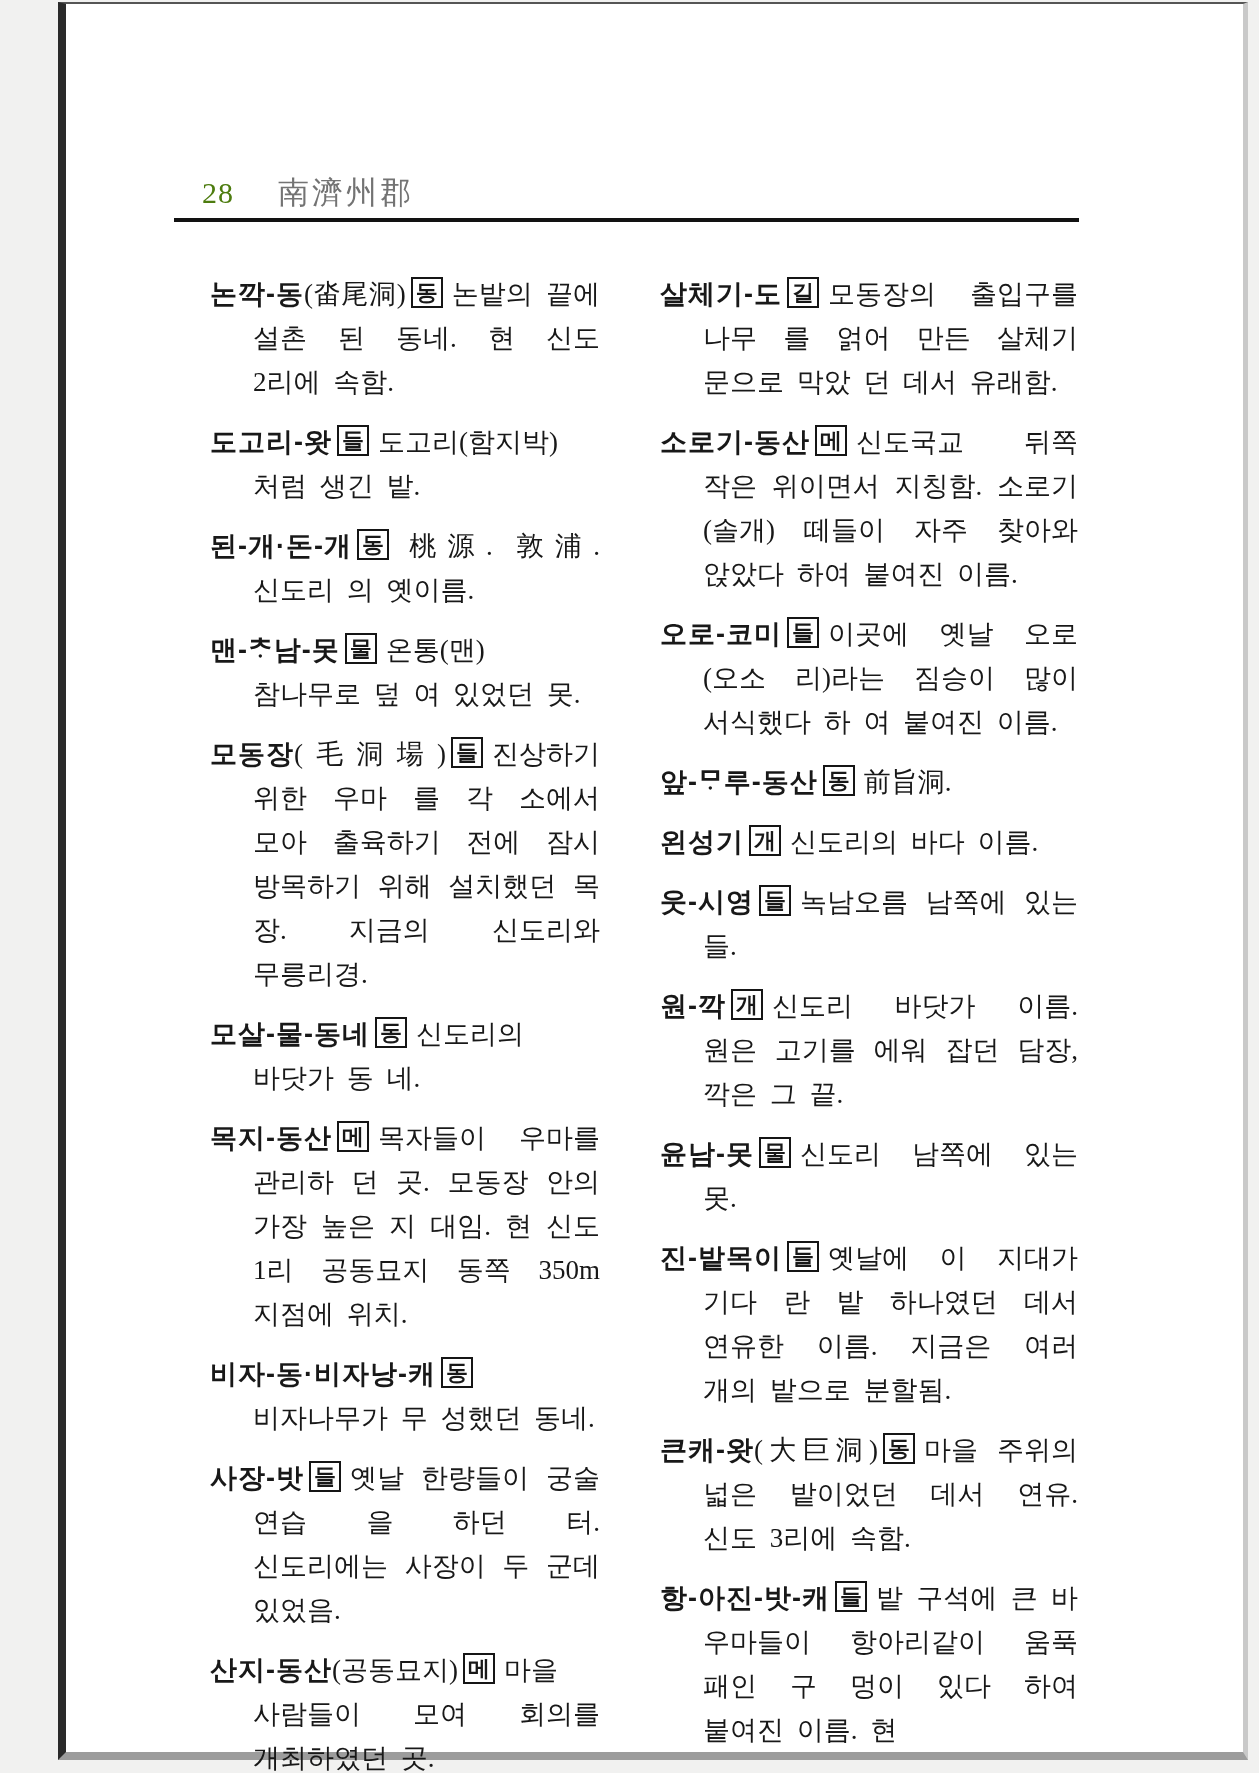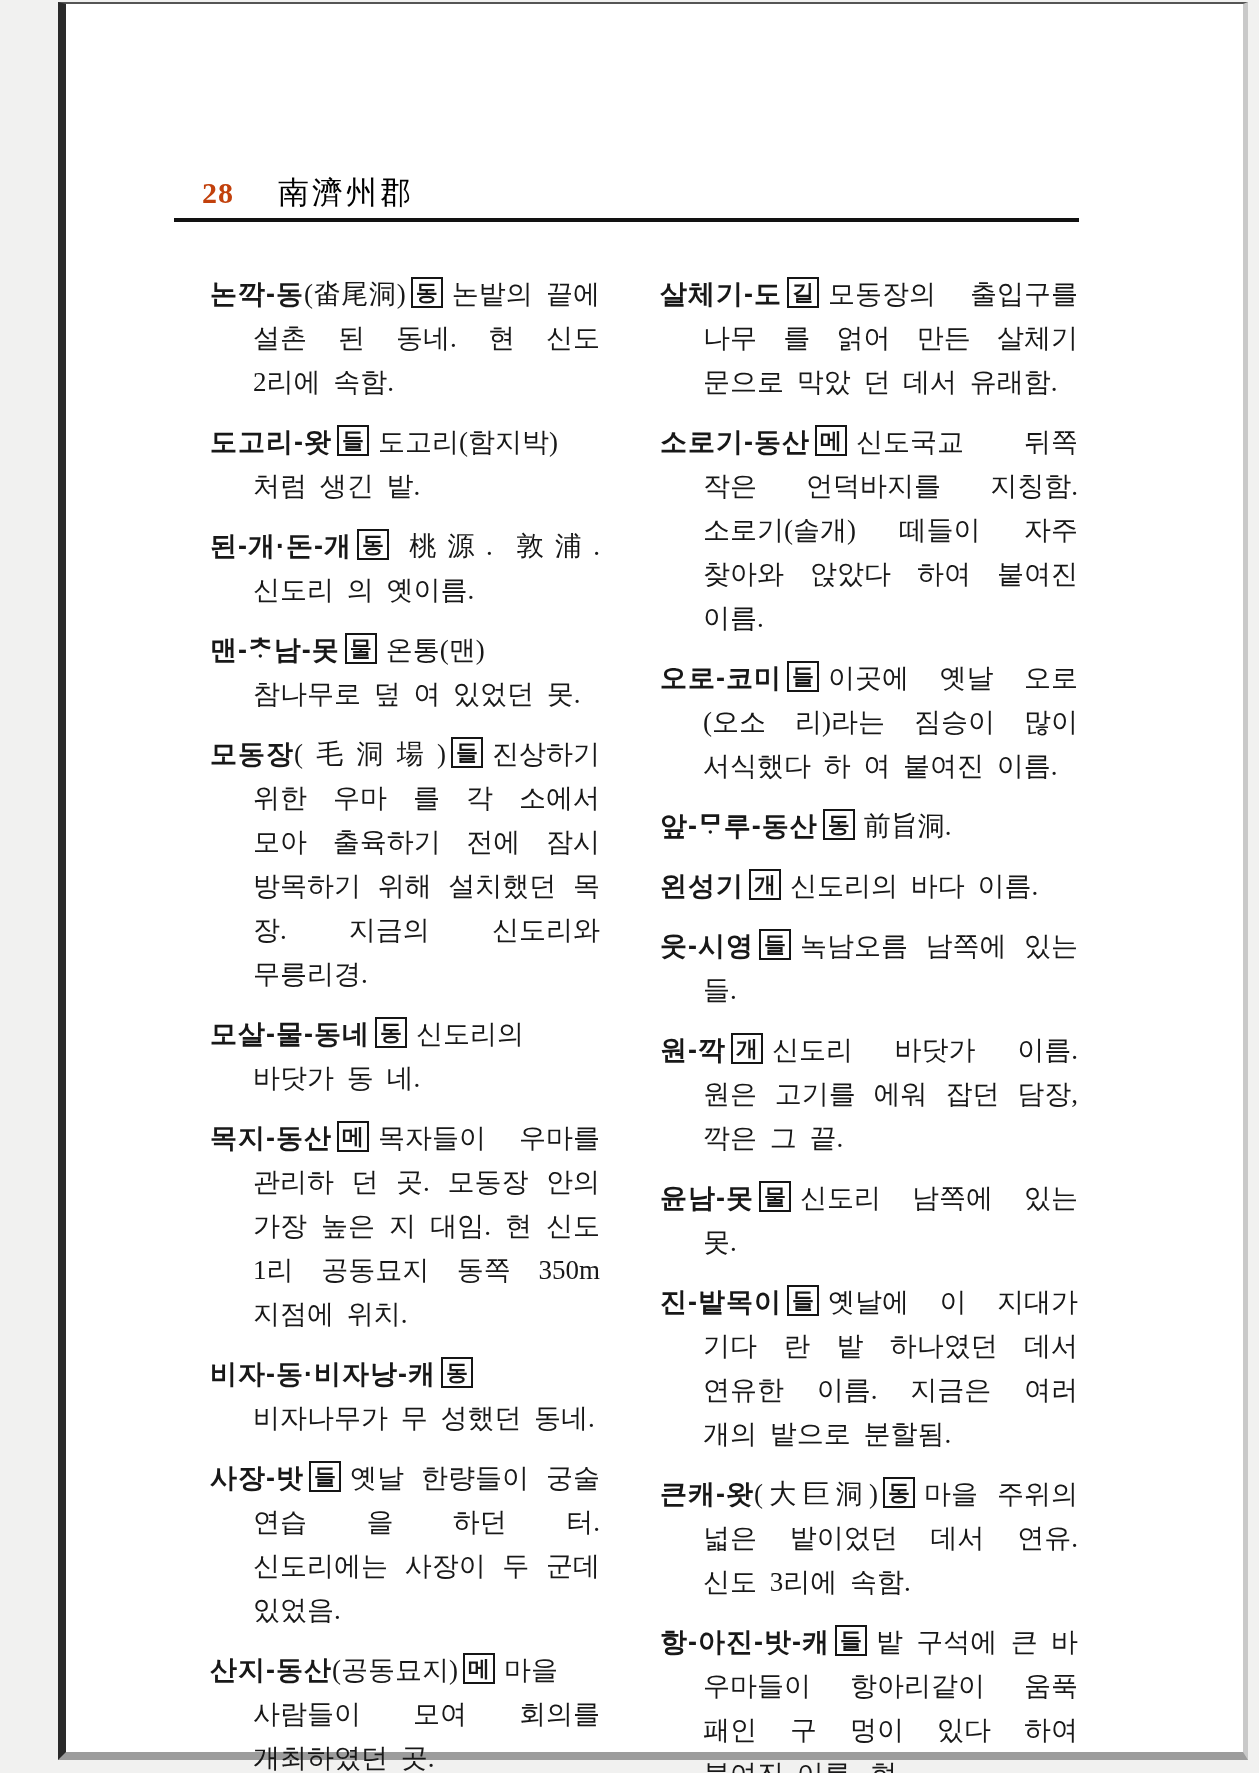--- a/index.html
+++ b/index.html
@@ -23,28 +23,28 @@
     border-bottom: 8px solid #9c9c9c;
     box-sizing: border-box;
   }
   .pagehead {
     position: absolute;
     left: 136px; top: 168px;
     width: 910px; height: 46px;
   }
   .pagenum {
     font-family: "Liberation Serif", "DejaVu Serif", serif;
-    font-weight: 700;
+    font-weight: 400;
     font-size: 30px;
-    color: #c2410c;
+    color: #4d7c0f;
     letter-spacing: 1px;
   }
   .headtitle {
     font-size: 31px;
-    color: #000000;
+    color: #737373;
     margin-left: 40px;
     letter-spacing: 3px;
     font-weight: 500;
   }
   .headrule {
     position: absolute;
     left: 108px; top: 214px;
     width: 905px; height: 4px;
     background: #121212;
   }
@@ -123,21 +123,21 @@
   <p class="entry"><span class="head">비자-동·비자낭-캐</span><span class="box">동</span><span class="body">비자나무가 무 성했던 동네.</span></p>
 
   <p class="entry"><span class="head">사장-밧</span><span class="box">들</span><span class="body">옛날 한량들이 궁술 연습 을 하던 터. 신도리에는 사장이 두 군데 있었음.</span></p>
 
   <p class="entry"><span class="head">산지-동산</span><span class="hanja">(공동묘지)</span><span class="box">메</span><span class="body">마을 사람들이 모여 회의를 개최하였던 곳.</span></p>
 </div>
       <div class="col col-right">
   <p class="entry"><span class="head">살체기-도</span><span class="box">길</span><span class="body">모동장의 출입구를 나무 를 얽어 만든 살체기 문으로 막았 던 데서 유래함.</span></p>
 
 
-  <p class="entry"><span class="head">소로기-동산</span><span class="box">메</span><span class="body">신도국교 뒤쪽 작은 언덕바지를 지칭함. 소로기(솔개) 떼들이 자주 찾아와 앉았다 하여 붙여진 이름.</span></p>
+  <p class="entry"><span class="head">소로기-동산</span><span class="box">메</span><span class="body">신도국교 뒤쪽 작은 위이면서 지칭함. 소로기(솔개) 떼들이 자주 찾아와 앉았다 하여 붙여진 이름.</span></p>
 
   <p class="entry"><span class="head">오로-코미</span><span class="box">들</span><span class="body">이곳에 옛날 오로(오소 리)라는 짐승이 많이 서식했다 하 여 붙여진 이름.</span></p>
 
   <p class="entry"><span class="head">앞-ᄆᆞ루-동산</span><span class="box">동</span><span class="body">前旨洞.</span></p>
 
   <p class="entry"><span class="head">왼성기</span><span class="box">개</span><span class="body">신도리의 바다 이름.</span></p>
 
   <p class="entry"><span class="head">웃-시영</span><span class="box">들</span><span class="body">녹남오름 남쪽에 있는 들.</span></p>
 
   <p class="entry"><span class="head">원-깍</span><span class="box">개</span><span class="body">신도리 바닷가 이름. 원은 고기를 에워 잡던 담장, 깍은 그 끝.</span></p>

